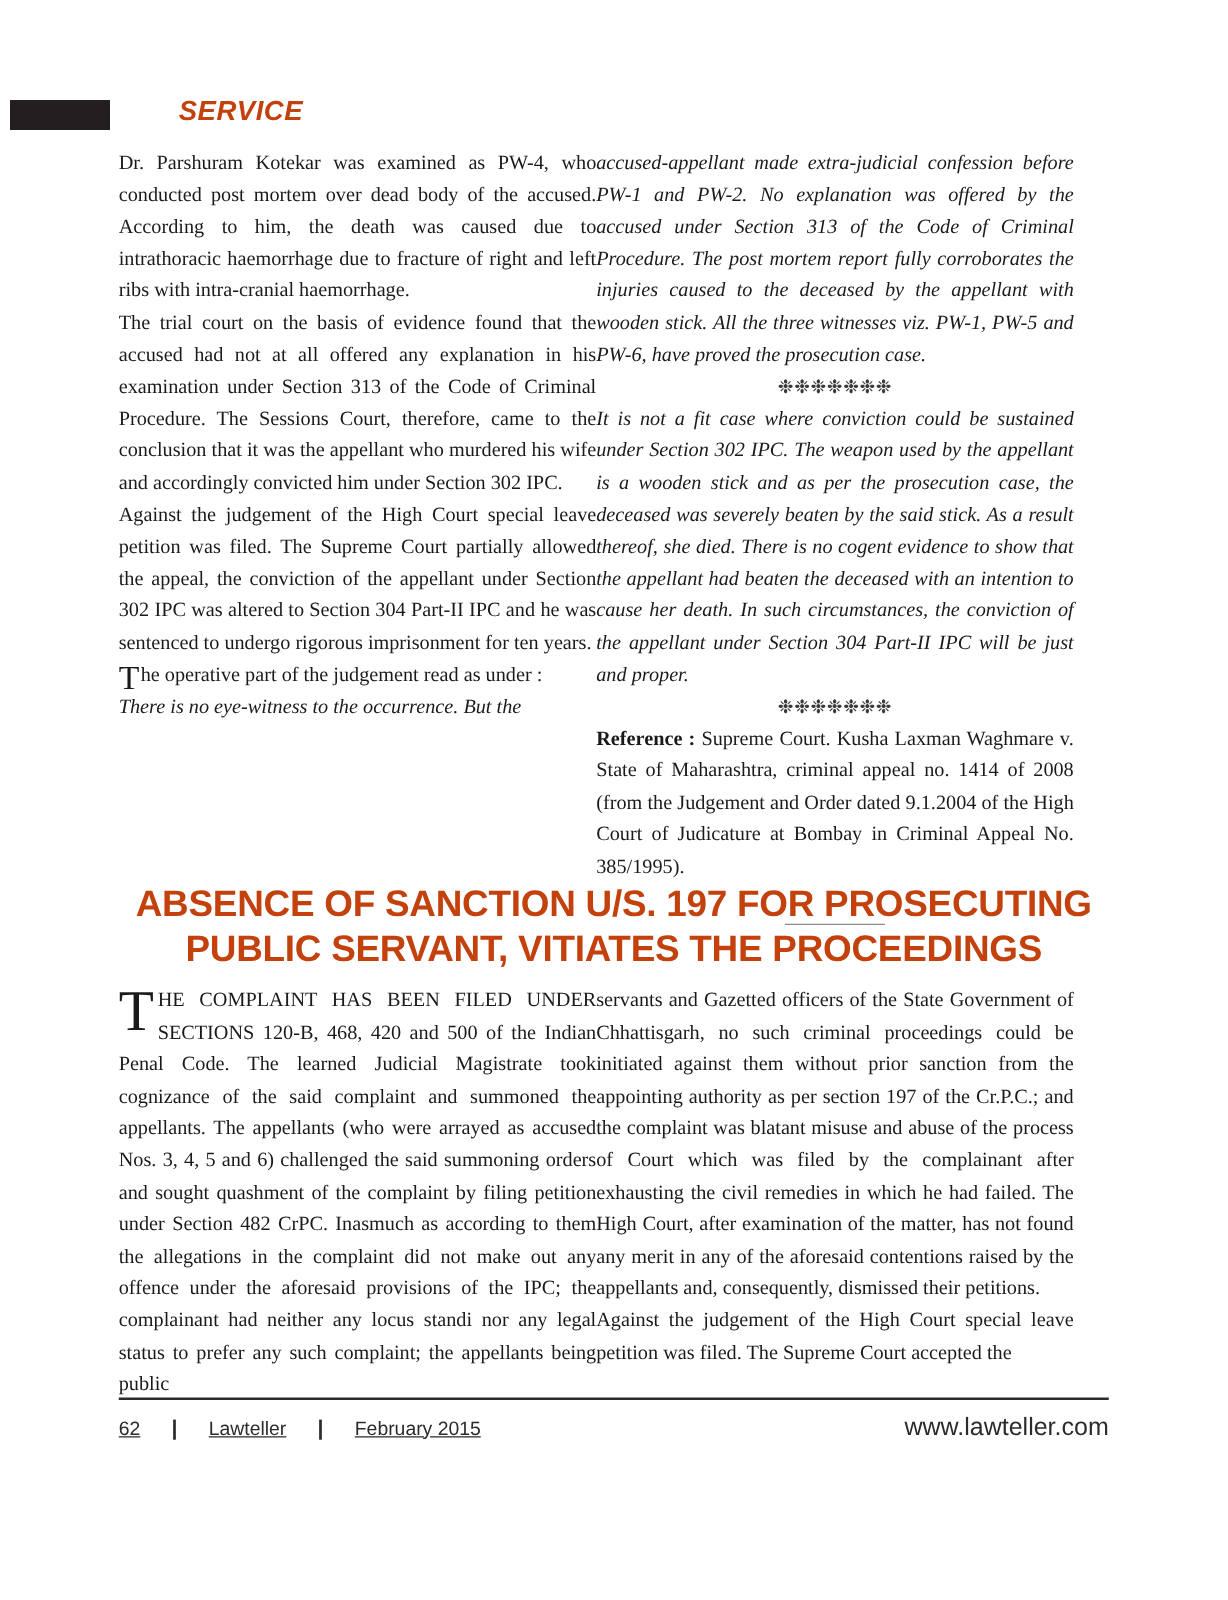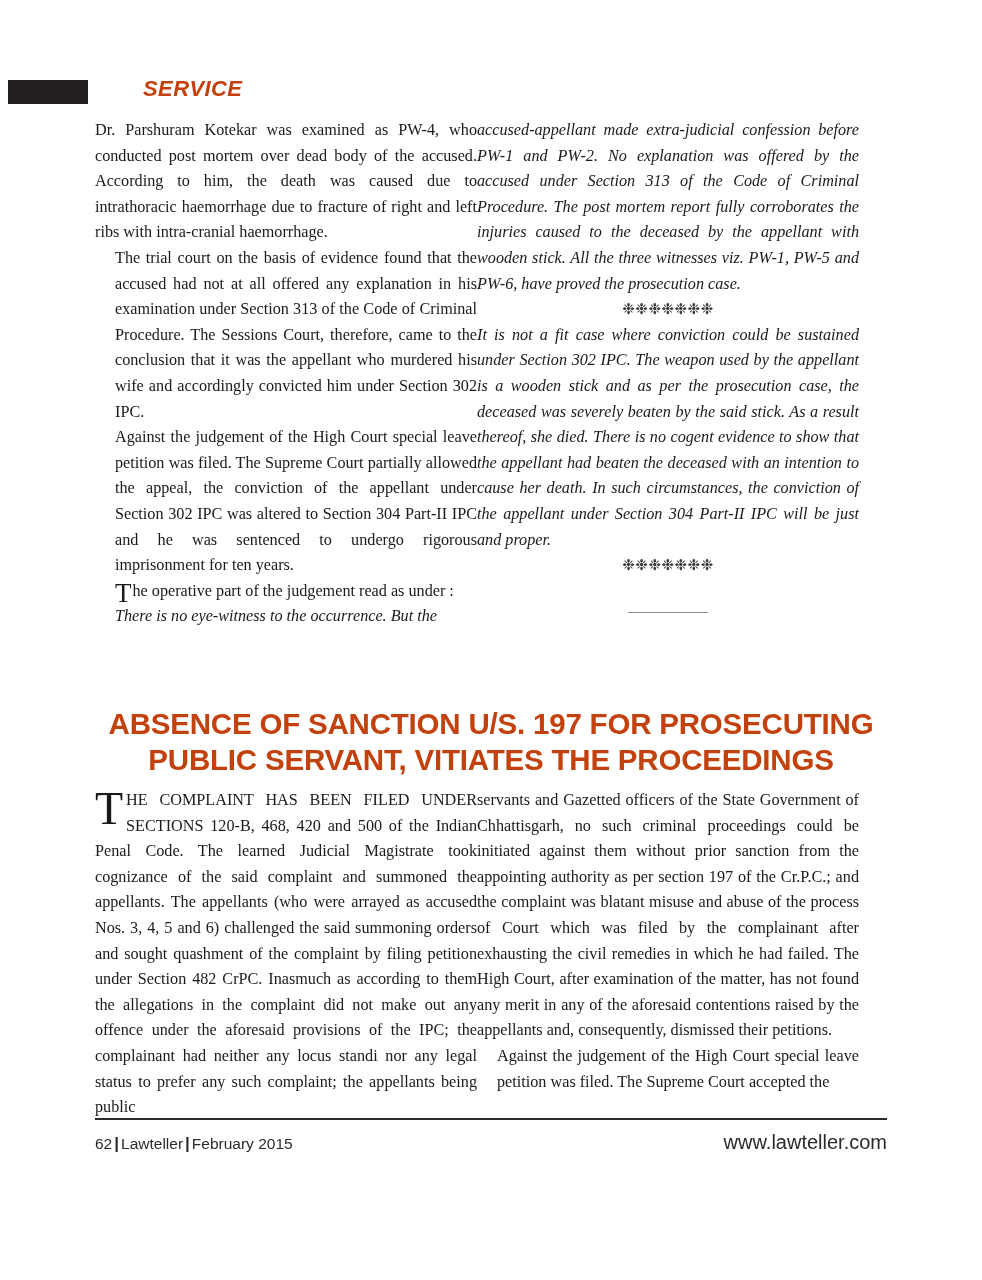--- a/index.html
+++ b/index.html
@@ -68,21 +68,21 @@
   #article-two { top: 788px; }
 
   p.body {
     margin: 0 0 0 0;
     font-size: 16.2px;
     line-height: 25.6px;
     text-align: justify;
     text-justify: inter-word;
     hyphens: none;
   }
-  p.body + p.body { margin-top: 0; margin-left: 20px; }
+  p.body + p.body { margin-top: 0; }
 
   p.italic {
     font-style: italic;
   }
 
   .ref-label { font-weight: bold; }
 
   
   .asterisks {
     text-align: center;
@@ -160,21 +160,22 @@
     display: flex;
     justify-content: space-between;
     align-items: baseline;
     font-family: "Liberation Sans", "DejaVu Sans", sans-serif;
     font-size: 15.5px;
     color: #2b2b2b;
   }
   .footer-left {
     display: flex;
     align-items: baseline;
-    gap: 2px;
+    gap: 25px;
+    text-decoration: underline;
   }
   .pipe {
     font-weight: bold;
     font-size: 17px;
     color: #2b2b2b;
   }
   .footer-right {
     font-size: 20px;
   }
 </style>
@@ -196,20 +197,21 @@
       <p class="body">Against the judgement of the High Court special leave petition was filed. The Supreme Court partially allowed the appeal, the conviction of the appellant under Section 302 IPC was altered to Section 304 Part-II IPC and he was sentenced to undergo rigorous imprisonment for ten years.</p>
       <p class="body dropcap-para"><span class="dropcap-small">T</span><span>he operative part of the judgement read as under :</span></p>
       <p class="body italic">There is no eye-witness to the occurrence. But the</p>
     </div>
 
     <div class="col">
       <p class="body italic">accused-appellant made extra-judicial confession before PW-1 and PW-2. No explanation was offered by the accused under Section 313 of the Code of Criminal Procedure. The post mortem report fully corroborates the injuries caused to the deceased by the appellant with wooden stick. All the three witnesses viz. PW-1, PW-5 and PW-6, have proved the prosecution case.</p>
       <p class="asterisks">❉❉❉❉❉❉❉</p>
       <p class="body italic">It is not a fit case where conviction could be sustained under Section 302 IPC. The weapon used by the appellant is a wooden stick and as per the prosecution case, the deceased was severely beaten by the said stick. As a result thereof, she died. There is no cogent evidence to show that the appellant had beaten the deceased with an intention to cause her death. In such circumstances, the conviction of the appellant under Section 304 Part-II IPC will be just and proper.</p>
       <p class="asterisks">❉❉❉❉❉❉❉</p>
+      <p class="body"><span class="ref-label">Reference :</span><span> Supreme Court. Kusha Laxman Waghmare v. State of Maharashtra, criminal appeal no. 1414 of 2008 (from the Judgement and Order dated 9.1.2004 of the High Court of Judicature at Bombay in Criminal Appeal No. 385/1995).</span></p>
       <div class="short-rule-wrap">
         <span class="short-rule"></span>
       </div>
     </div>
   </div>
 
   <div class="headline">ABSENCE OF SANCTION U/S. 197 FOR PROSECUTING PUBLIC SERVANT, VITIATES THE PROCEEDINGS</div>
 
   <div class="cols" id="article-two">
 

